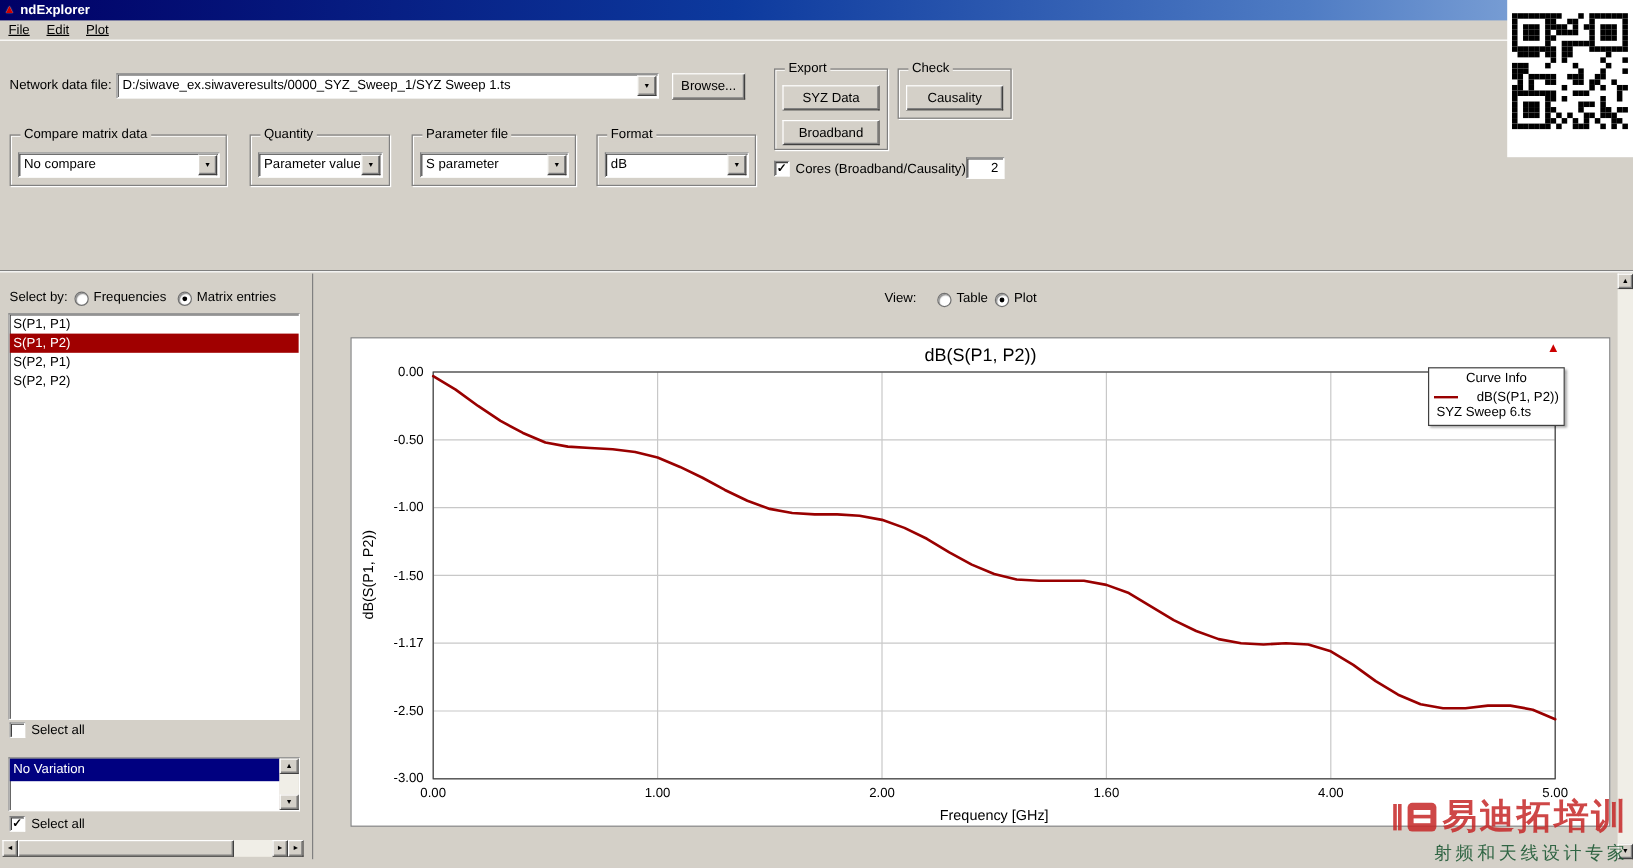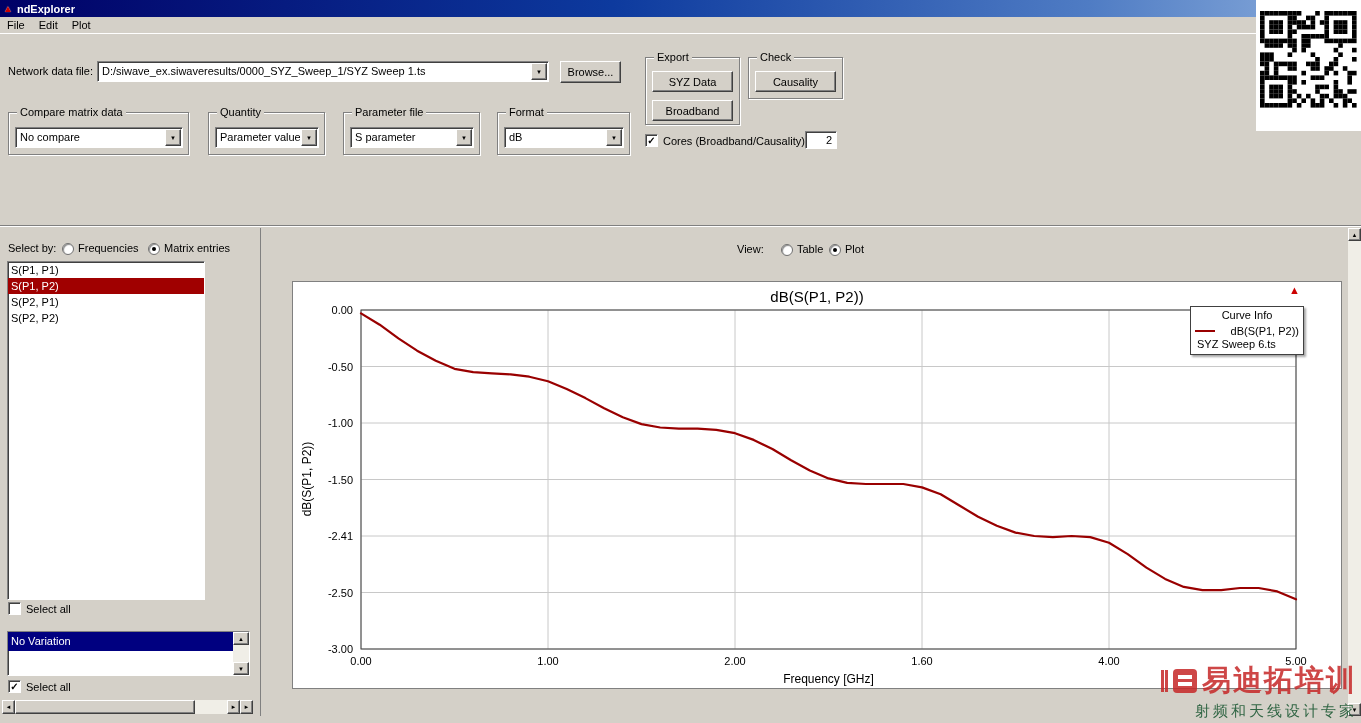--- a/index.html
+++ b/index.html
@@ -16,21 +16,21 @@
   .group{position:absolute;border:1px solid #808080;box-shadow:inset 1px 1px 0 #fff,1px 1px 0 #fff;}
   .group-label{position:absolute;top:-7px;left:8px;background:#d4d0c8;padding:0 3px;line-height:12px;}
 
   #titlebar{position:absolute;left:0;top:0;width:1361px;height:17px;
      background:linear-gradient(to right,#000066,#0d3a9e 45%,#4f7cc4 80%,#8fb0dd 100%);
      display:flex;align-items:center;gap:4px;padding-left:3px;}
   #titlebar .ttl{color:#fff;font-weight:bold;font-size:11px;}
   #title-icon{color:#cc0000;font-size:10px;line-height:10px;text-shadow:0 0 1px #fff;}
 
   #menubar{position:absolute;left:0;top:17px;width:1361px;height:16px;display:flex;align-items:center;}
-  .menu-item{padding:1px 7px;cursor:default;}
+  .menu-item{padding:1px 7px;cursor:default;text-decoration:underline;}
 
   #toolpanel{position:absolute;left:0;top:33px;width:1361px;height:192px;background:#d4d0c8;border-top:1px solid #fff;}
 
   .combo{position:absolute;height:21px;background:#fff;border-top:1px solid #808080;border-left:1px solid #808080;
          border-right:1px solid #fff;border-bottom:1px solid #fff;box-shadow:inset 1px 1px 0 #404040;}
   .combo-text{position:absolute;left:4px;top:3px;right:18px;white-space:nowrap;overflow:hidden;font-size:11px;}
   .combo-btn{position:absolute;right:1px;top:1px;width:16px;height:17px;font-size:6px;color:#000;}
 
   .push{position:absolute;font-size:11px;}
 
@@ -397,21 +397,21 @@
 
   <div id="divider"></div>
 
   <div id="leftpanel">
     <span class="lbl" style="left:8px;top:14px;">Select by:</span>
     <span class="radio" style="left:62px;top:15px;"></span>
     <span class="lbl" style="left:78px;top:14px;">Frequencies</span>
     <span class="radio checked" style="left:148px;top:15px;"></span>
     <span class="lbl" style="left:164px;top:14px;">Matrix entries</span>
 
-    <div class="listbox" style="left:7px;top:33px;width:198px;height:339px;">
+    <div class="listbox" style="left:7px;top:33px;width:243px;height:339px;">
         <div class="list-item">S(P1, P1)</div>
         <div class="list-item sel-red">S(P1, P2)</div>
         <div class="list-item">S(P2, P1)</div>
         <div class="list-item">S(P2, P2)</div>
       </div>
 
     <span class="checkbox" style="left:8px;top:374px;">
       
     </span>
     <span class="lbl" style="left:26px;top:375px;">Select all</span>
@@ -483,21 +483,21 @@
   <div class="xtick" style="left: 46px; top: 373px;">0.00</div>
       <div class="xtick" style="left: 233px; top: 373px;">1.00</div>
       <div class="xtick" style="left: 420px; top: 373px;">2.00</div>
       <div class="xtick" style="left: 607px; top: 373px;">1.60</div>
       <div class="xtick" style="left: 794px; top: 373px;">4.00</div>
       <div class="xtick" style="left: 981px; top: 373px;">5.00</div>
       <div class="ytick" style="left: 8px; top: 22px;">0.00</div>
       <div class="ytick" style="left: 8px; top: 78.5px;">-0.50</div>
       <div class="ytick" style="left: 8px; top: 135px;">-1.00</div>
       <div class="ytick" style="left: 8px; top: 191.5px;">-1.50</div>
-      <div class="ytick" style="left: 8px; top: 248px;">-2.41</div>
+      <div class="ytick" style="left: 8px; top: 248px;">-1.17</div>
       <div class="ytick" style="left: 8px; top: 304.5px;">-2.50</div>
       <div class="ytick" style="left: 8px; top: 361px;">-3.00</div>
     </div>
 
   <div id="vscroll">
     <span class="sb-btn btn">▲</span>
     <span class="sb-track"></span>
     <span class="sb-btn btn">▼</span>
   </div>
 

